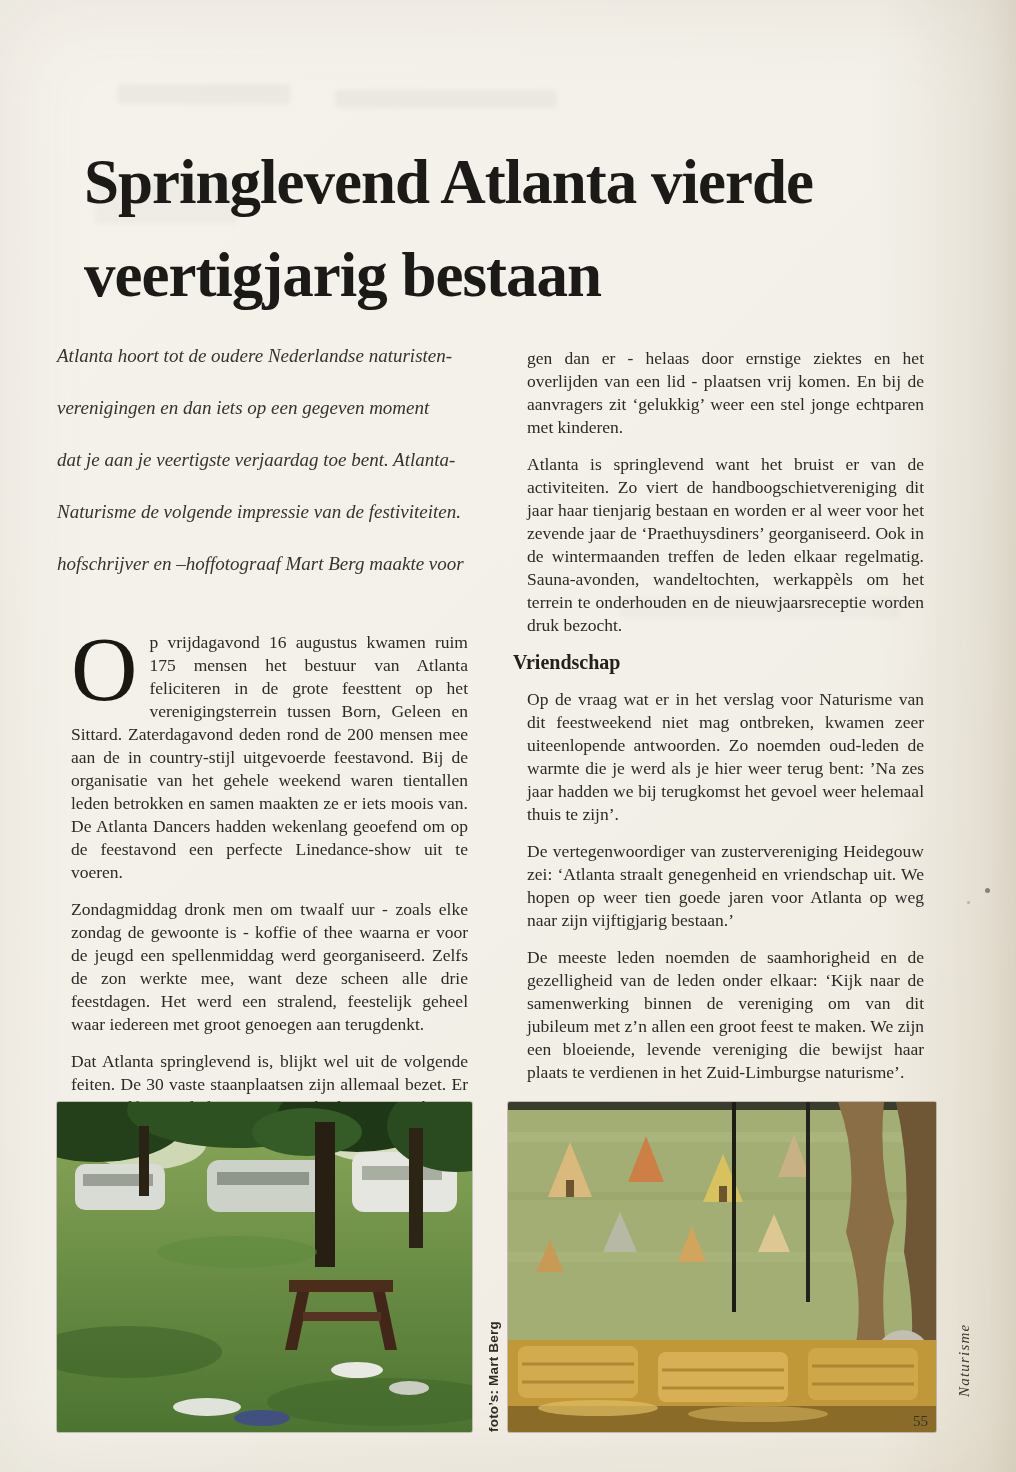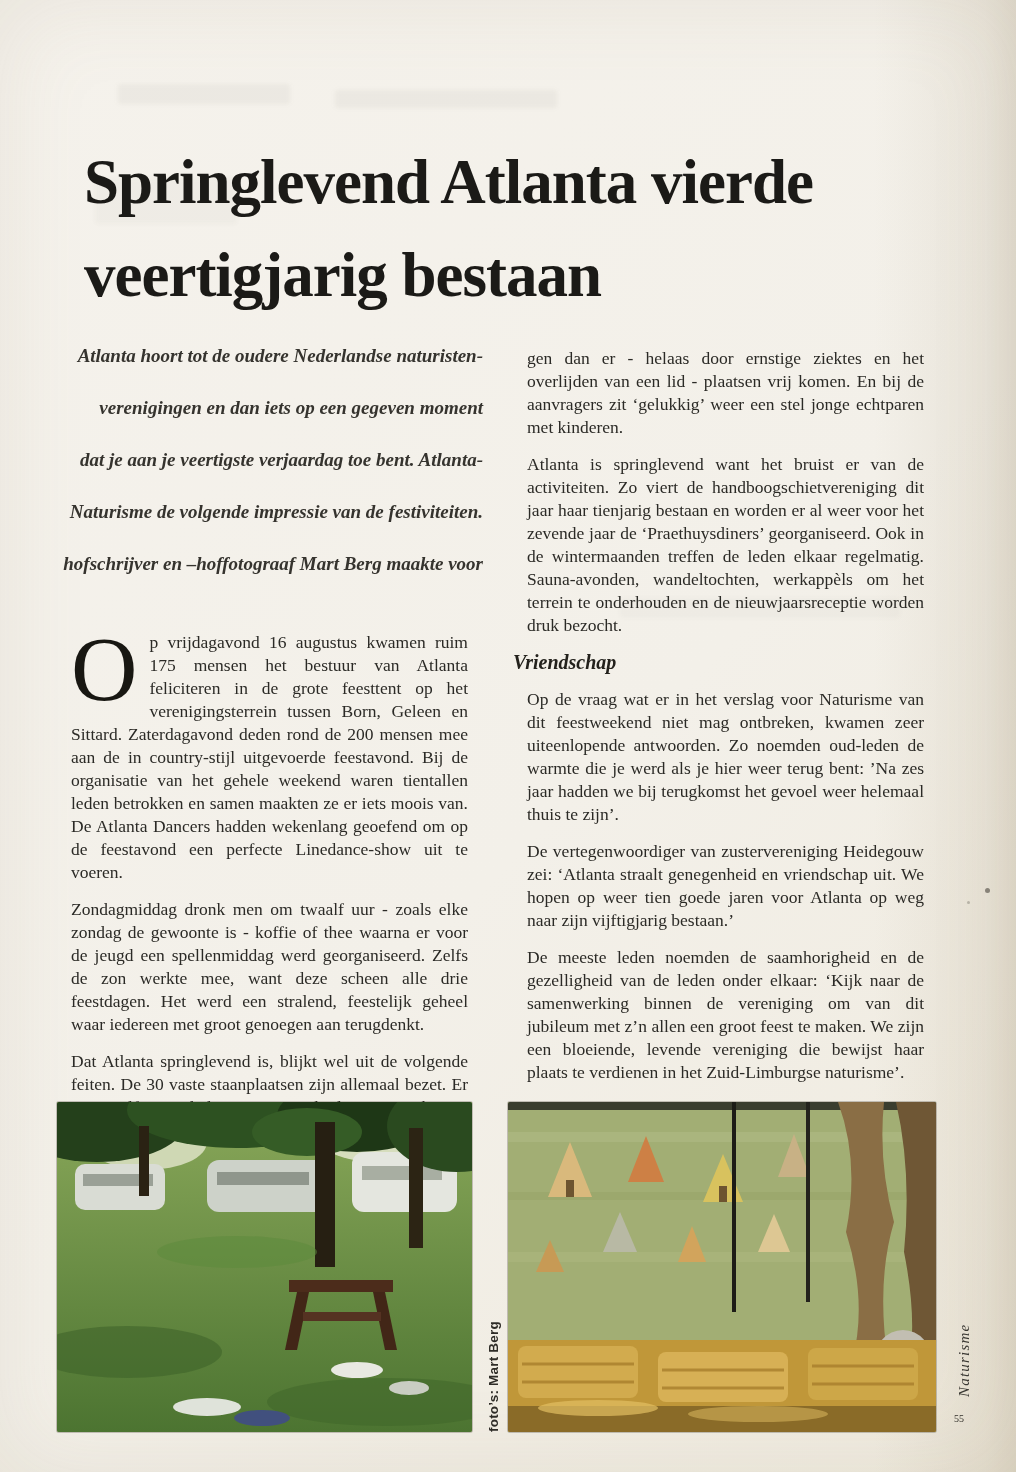--- a/index.html
+++ b/index.html
@@ -23,40 +23,40 @@
   .headline{
     position:absolute;left:56px;top:94px;width:900px;
     font-size:63px;line-height:93px;font-weight:700;
     letter-spacing:-1px;color:#1b1a17;margin-left:28px;
   }
   .headline span{display:block;}
 
   .intro{
     position:absolute;left:57px;top:330px;width:426px;
     font-style:italic;font-size:19px;line-height:52px;
-    text-align:right;color:#35332e;font-weight:bold;
+    text-align:left;color:#35332e;
   }
   .intro span{display:block;white-space:nowrap;}
 
   .col{
     position:absolute;width:425px;
     font-size:17.5px;line-height:23px;text-align:justify;color:#2b2a26;
   }
   .col p{margin:14px;}
   .col-left{left:57px;top:617px;}
   .col-right{left:513px;top:333px;}
 
   .dropcap{
     float:left;
     font-size:92px;line-height:66px;
     padding:5px 12px 0 0;
     color:#181712;font-weight:400;
   }
   .section-heading{
-    font-weight:700;font-style:italic;font-size:20px;line-height:23px;
+    font-weight:700;font-size:20px;line-height:23px;
     margin:7px 0 1px 0 !important;color:#23211c;text-align:left;
   }
   .byline{margin-top:26px !important;text-align:right;}
 
   figure{margin:0;}
   .photo{
     position:absolute;top:1102px;height:330px;overflow:hidden;
     border-radius:2px;
     box-shadow:0 0 0 1px rgba(70,62,50,0.28), inset 0 0 18px rgba(30,30,20,0.18);
     background:#7c9a4d;
@@ -72,22 +72,22 @@
   .photo-credit{
     left:486px;top:1432px;
     font-family:"Liberation Sans","DejaVu Sans",sans-serif;
     font-weight:700;font-size:13.5px;color:#2e2c27;letter-spacing:.2px;
   }
   .magazine-name{
     left:956px;top:1397px;
     font-style:italic;font-size:15px;color:#3a3833;letter-spacing:1.2px;
   }
   .page-number{
-    position:absolute;left:954px;top:1413px;
-    font-size:10px;color:#34322c;
+    position:absolute;left:913px;top:1413px;
+    font-size:15px;color:#34322c;
   }
 </style>
 </head>
 <body>
 
 <div class="page">
 
   <div class="ghost" style="left:118px;top:84px;width:172px;height:20px;"></div>
   <div class="ghost" style="left:335px;top:90px;width:222px;height:18px;"></div>
   <div class="ghost" style="left:95px;top:178px;width:142px;height:46px;opacity:.7;"></div>

